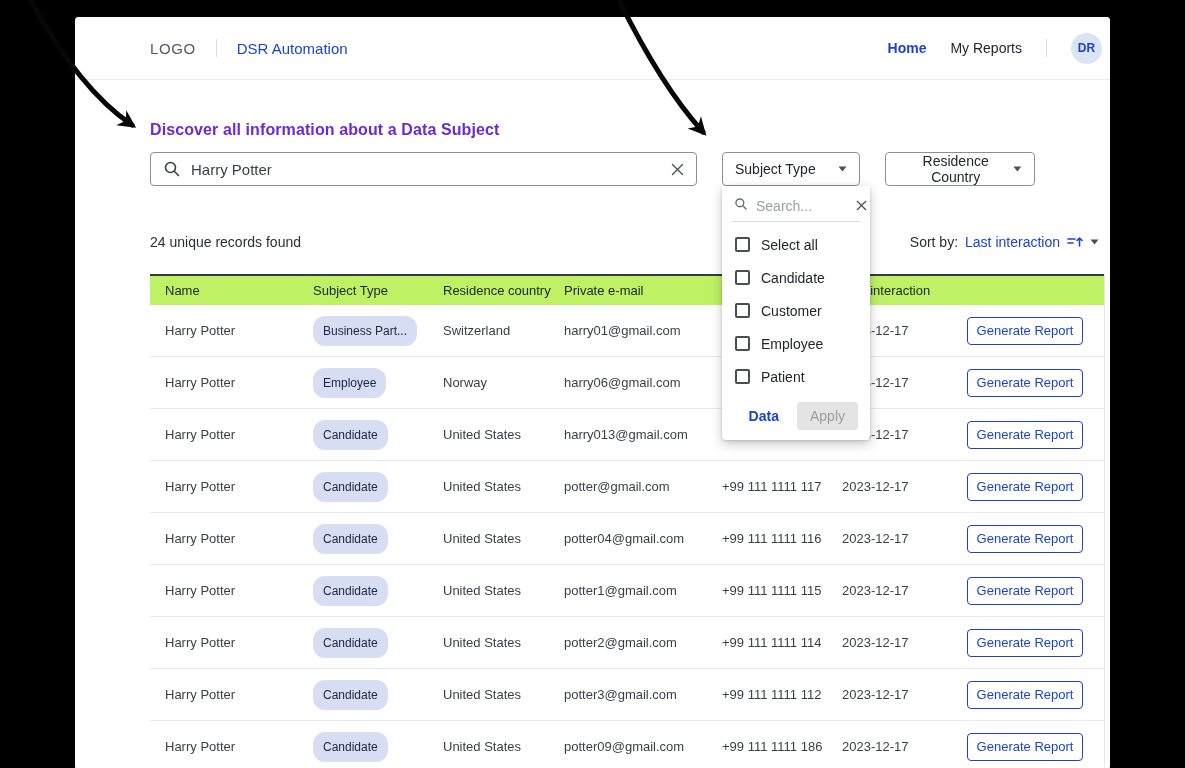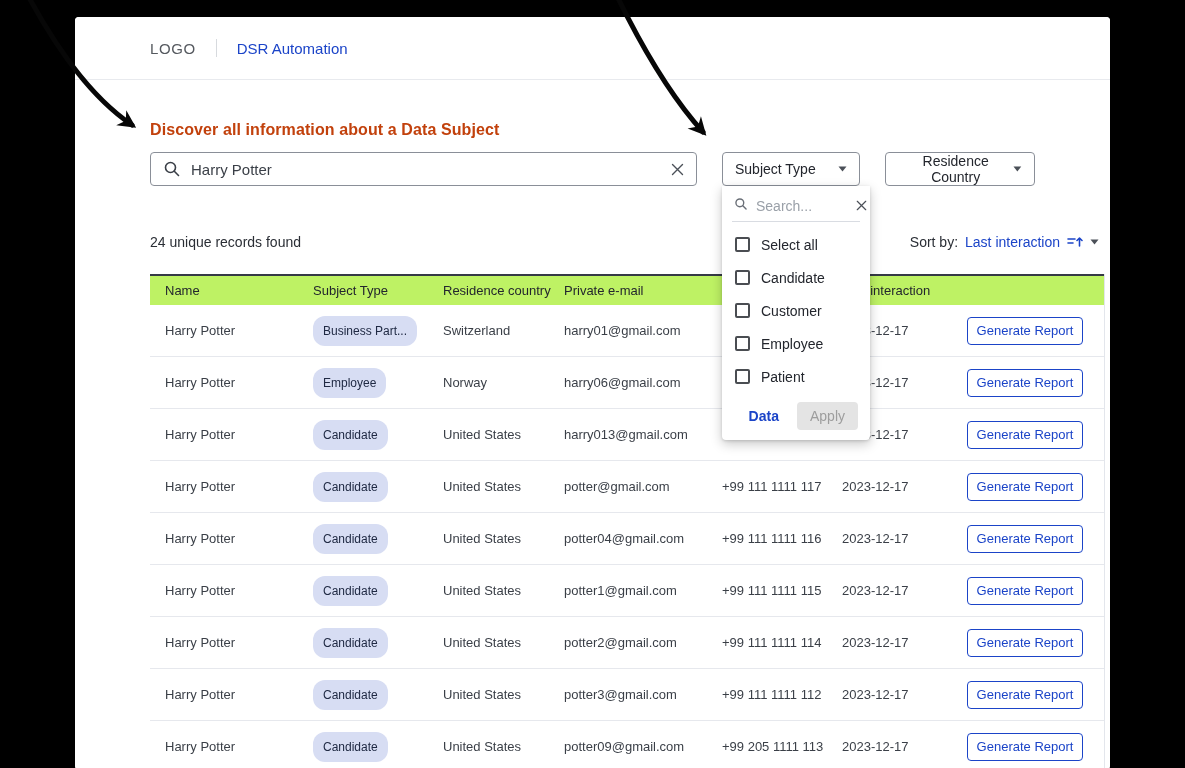--- a/index.html
+++ b/index.html
@@ -27,21 +27,21 @@
   .hright { display: flex; align-items: center; gap: 24px; }
   .nav { font-size: 14px; color: #23262d; text-decoration: none; cursor: pointer; }
   .nav.active { color: #1b44c8; font-weight: 700; }
   .avatar {
     width: 31px; height: 31px; border-radius: 50%; background: #dbe4f6;
     color: #1b44c8; font-size: 12px; font-weight: 700;
     display: flex; align-items: center; justify-content: center;
   }
   
   main { padding: 0 5px 0 75px; }
-  h1 { margin-top: 41px; font-size: 16px; font-weight: 600; color: #c2410c; letter-spacing: 0.1px; }
+  h1 { margin-top: 41px; font-size: 16px; font-weight: 600; color: #6d28d9; letter-spacing: 0.1px; }
   .controls { margin-top: 13px; display: flex; gap: 25px; align-items: flex-start; }
   .searchbox {
     width: 547px; height: 34px; border: 1px solid #8a8f98; border-radius: 4px;
     display: flex; align-items: center; gap: 10px; padding: 0 12px; background: #fff;
   }
   .searchval {
     border: none; outline: none; flex: 1; font-size: 15px; color: #3a3f47;
     font-family: "Liberation Sans", sans-serif; background: transparent;
   }
   .iconbtn { display: flex; align-items: center; cursor: pointer; background: none; border: none; }
@@ -120,20 +120,26 @@
 </head>
 <body>
 
 <div class="page">
 
   <header class="topbar">
     <div class="hleft">
       <span class="logo">LOGO</span>
       <span class="vsep"></span>
       <span class="apptitle">DSR Automation</span>
+    </div>
+    <div class="hright">
+      <a class="nav active">Home</a>
+      <a class="nav">My Reports</a>
+      <span class="vsep"></span>
+      <div class="avatar">DR</div>
     </div>
   </header>
 
   <main>
     <h1>Discover all information about a Data Subject</h1>
 
     <div class="controls">
 
       <div class="searchbox">
         <span class="iconbtn">
@@ -318,21 +324,21 @@
     <div class="td">+99 111 1111 112</div>
     <div class="td">2023-12-17</div>
     <div class="td"><button class="report-btn">Generate Report</button></div>
   </div>
 
   <div class="trow">
     <div class="td">Harry Potter</div>
     <div class="td"><span class="badge">Candidate</span></div>
     <div class="td">United States</div>
     <div class="td">potter09@gmail.com</div>
-    <div class="td">+99 205 1111 113</div>
+    <div class="td">+99 111 1111 186</div>
     <div class="td">2023-12-17</div>
     <div class="td"><button class="report-btn">Generate Report</button></div>
   </div>
 </div>
     </div>
   </main>
 </div>
 
 <svg class="arrows" width="1185" height="768" viewBox="0 0 1185 768">
   <defs>

